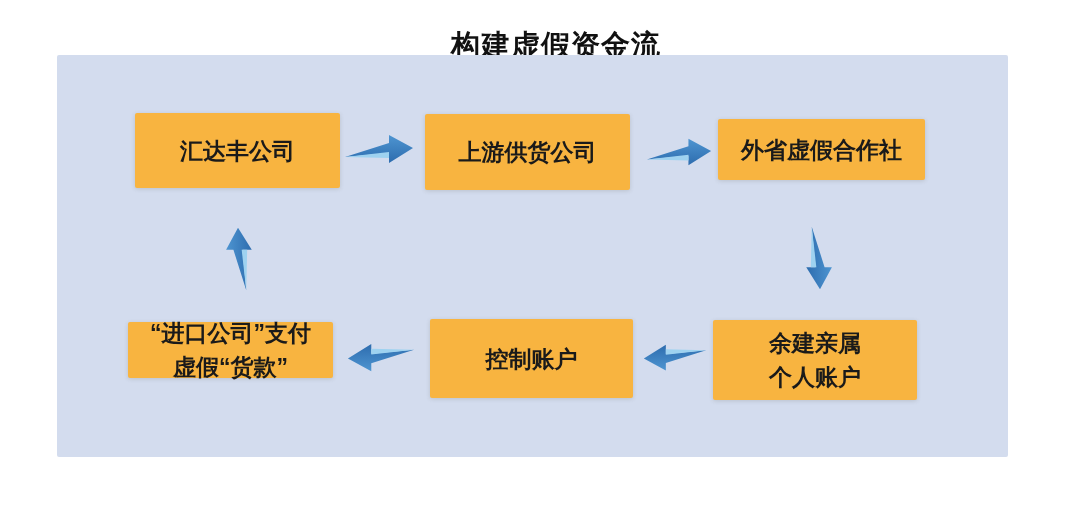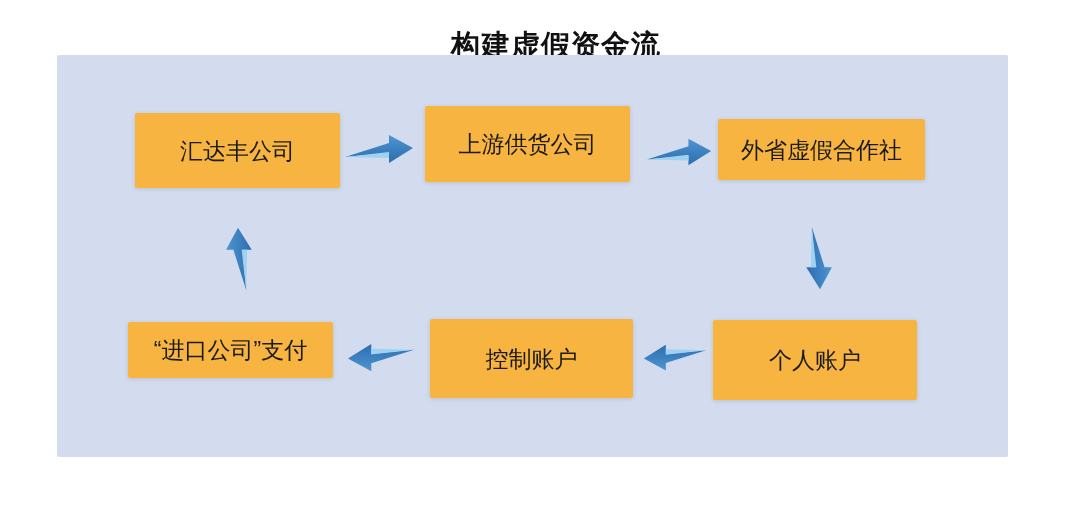--- a/index.html
+++ b/index.html
@@ -15,26 +15,26 @@
   }
   .panel{
     position:absolute;left:57px;top:55px;width:951px;height:402px;
     background:var(--panel-bg,#d3dcee);border-radius:2px;
   }
   .node{
     position:absolute;display:flex;flex-direction:column;
     align-items:center;justify-content:center;
     background:var(--node-bg,#f8b440);
     color:var(--node-text,#1a1a1a);
-    font-size:23px;font-weight:400;line-height:34px;
+    font-size:23px;font-weight:700;line-height:34px;
     border-radius:2px;box-shadow:0 1px 4px rgba(80,80,60,.18);
     text-align:center;
   }
   .n1{left:135px;top:113px;width:205px;height:75px;}
-  .n2{left:425px;top:106px;width:205px;height:76px;}
+  .n2{left:425px;top:114px;width:205px;height:76px;}
   .n3{left:718px;top:119px;width:207px;height:61px;}
   .n4{left:713px;top:320px;width:204px;height:80px;}
   .n5{left:430px;top:319px;width:203px;height:79px;}
   .n6{left:128px;top:322px;width:205px;height:56px;}
   .arrow{position:absolute;}
   .a1{left:343px;top:130px;width:72px;height:36px;}
   .a2{left:645px;top:134px;width:68px;height:34px;}
   .a3{left:801px;top:225px;width:38px;height:66px;}
   .a4{left:642px;top:342px;width:66px;height:33px;}
   .a5{left:346px;top:341px;width:70px;height:35px;}
@@ -66,29 +66,31 @@
 
 <div class="node n2">
   <span class="line">上游供货公司</span>
 </div>
 
 <div class="node n3">
   <span class="line">外省虚假合作社</span>
 </div>
 
 <div class="node n4">
+  <span class="line">余建亲属</span>
   <span class="line">个人账户</span>
 </div>
 
 <div class="node n5">
   <span class="line">控制账户</span>
 </div>
 
 <div class="node n6">
   <span class="line">“进口公司”支付</span>
+  <span class="line">虚假“货款”</span>
 </div>
 
 <svg class="arrow a1" viewBox="0 0 72 36">
   <g>
     <polygon points="2,27 46,13 46,5 70,18 46,33 46,23" fill="url(#agrad)"></polygon>
     <polygon points="2,27 46,22 46,28" style="fill:var(--arrow-light,#9ed2f0)"></polygon>
   </g>
 </svg>
 
 <svg class="arrow a2" viewBox="0 0 72 36">

